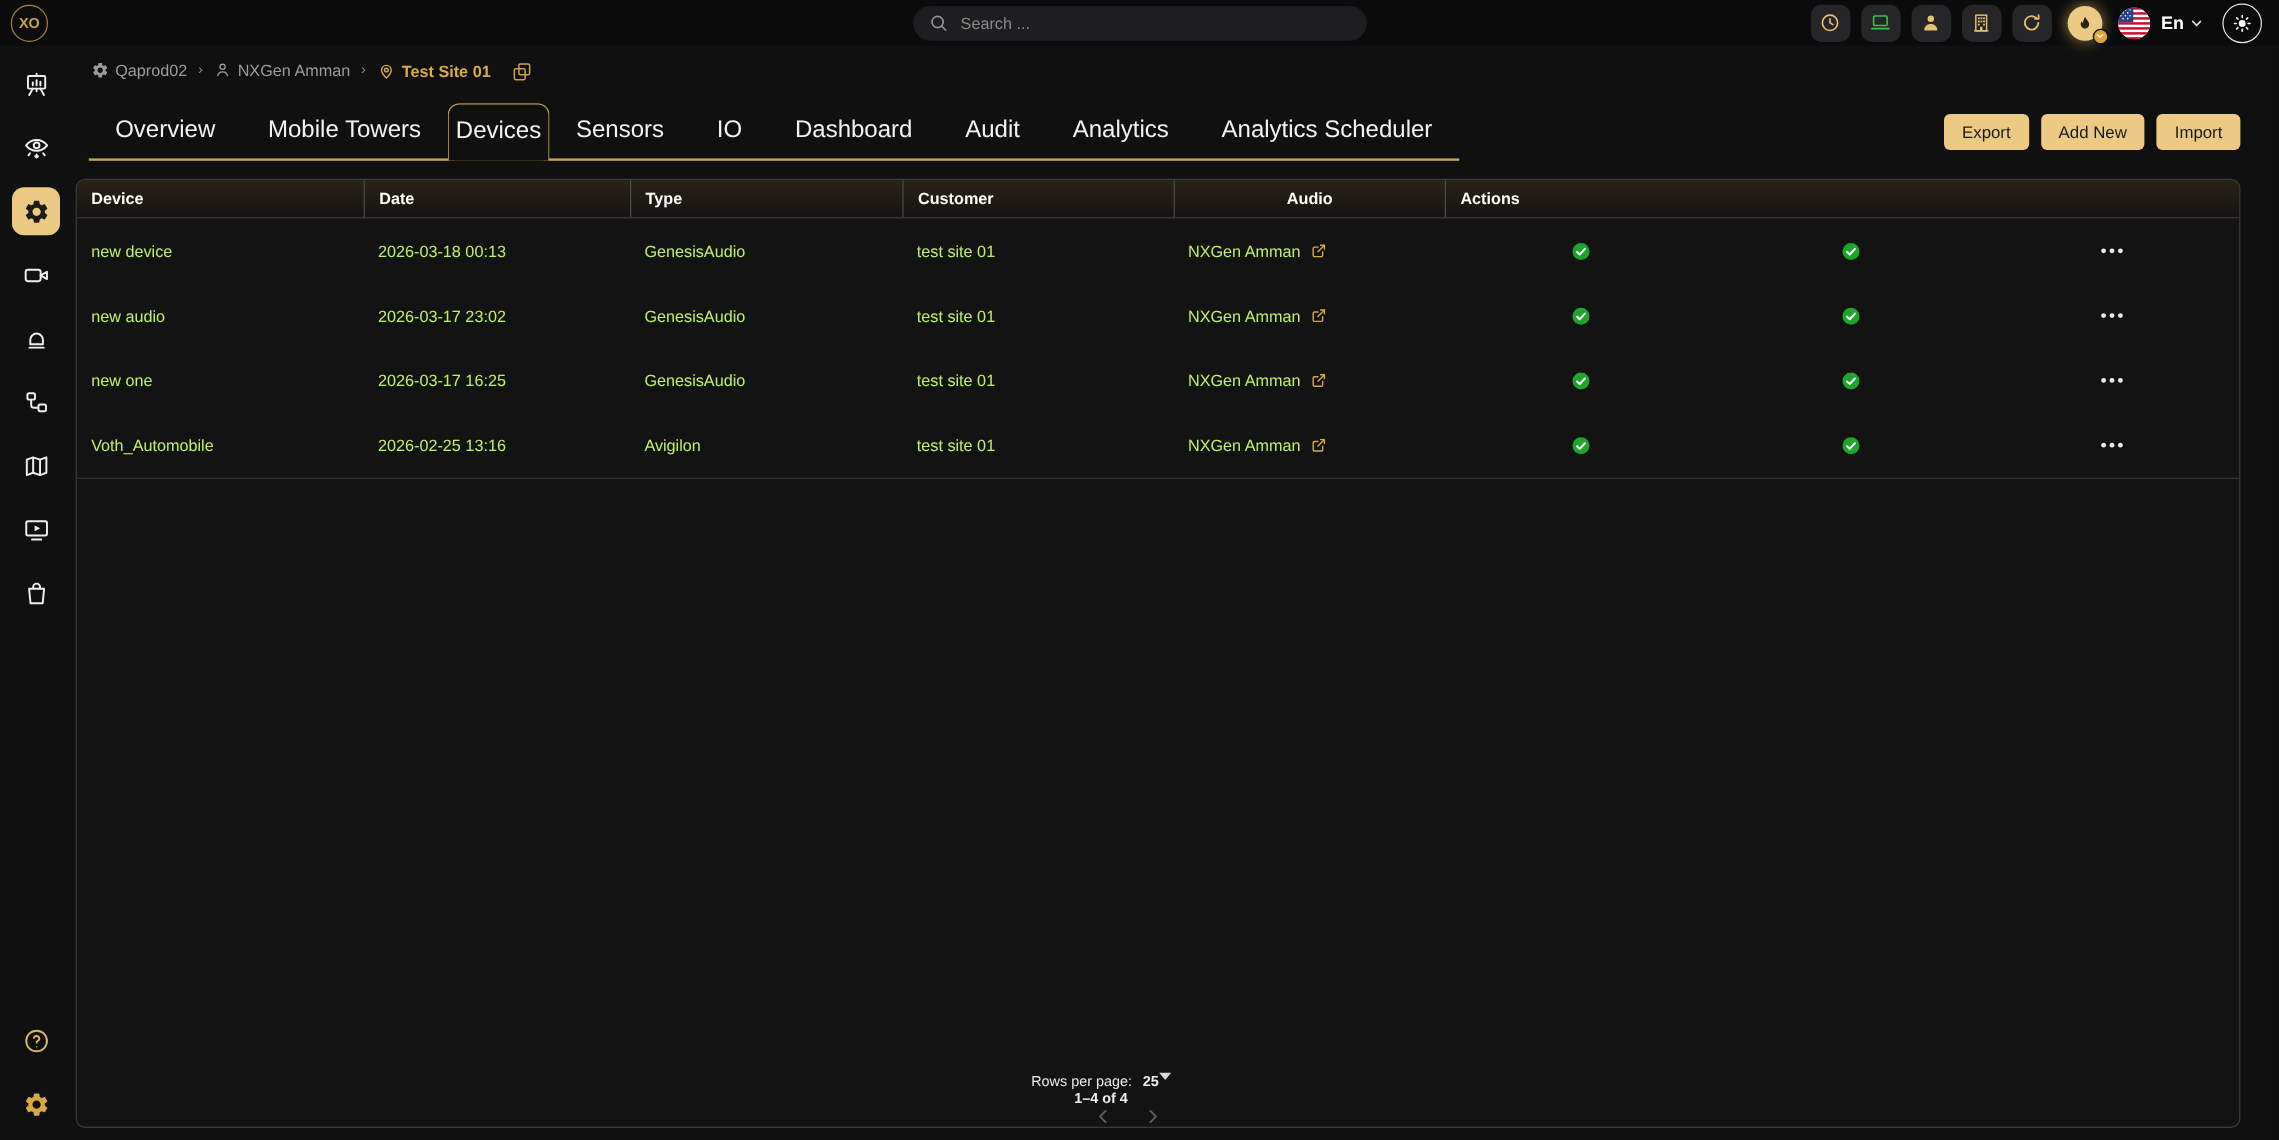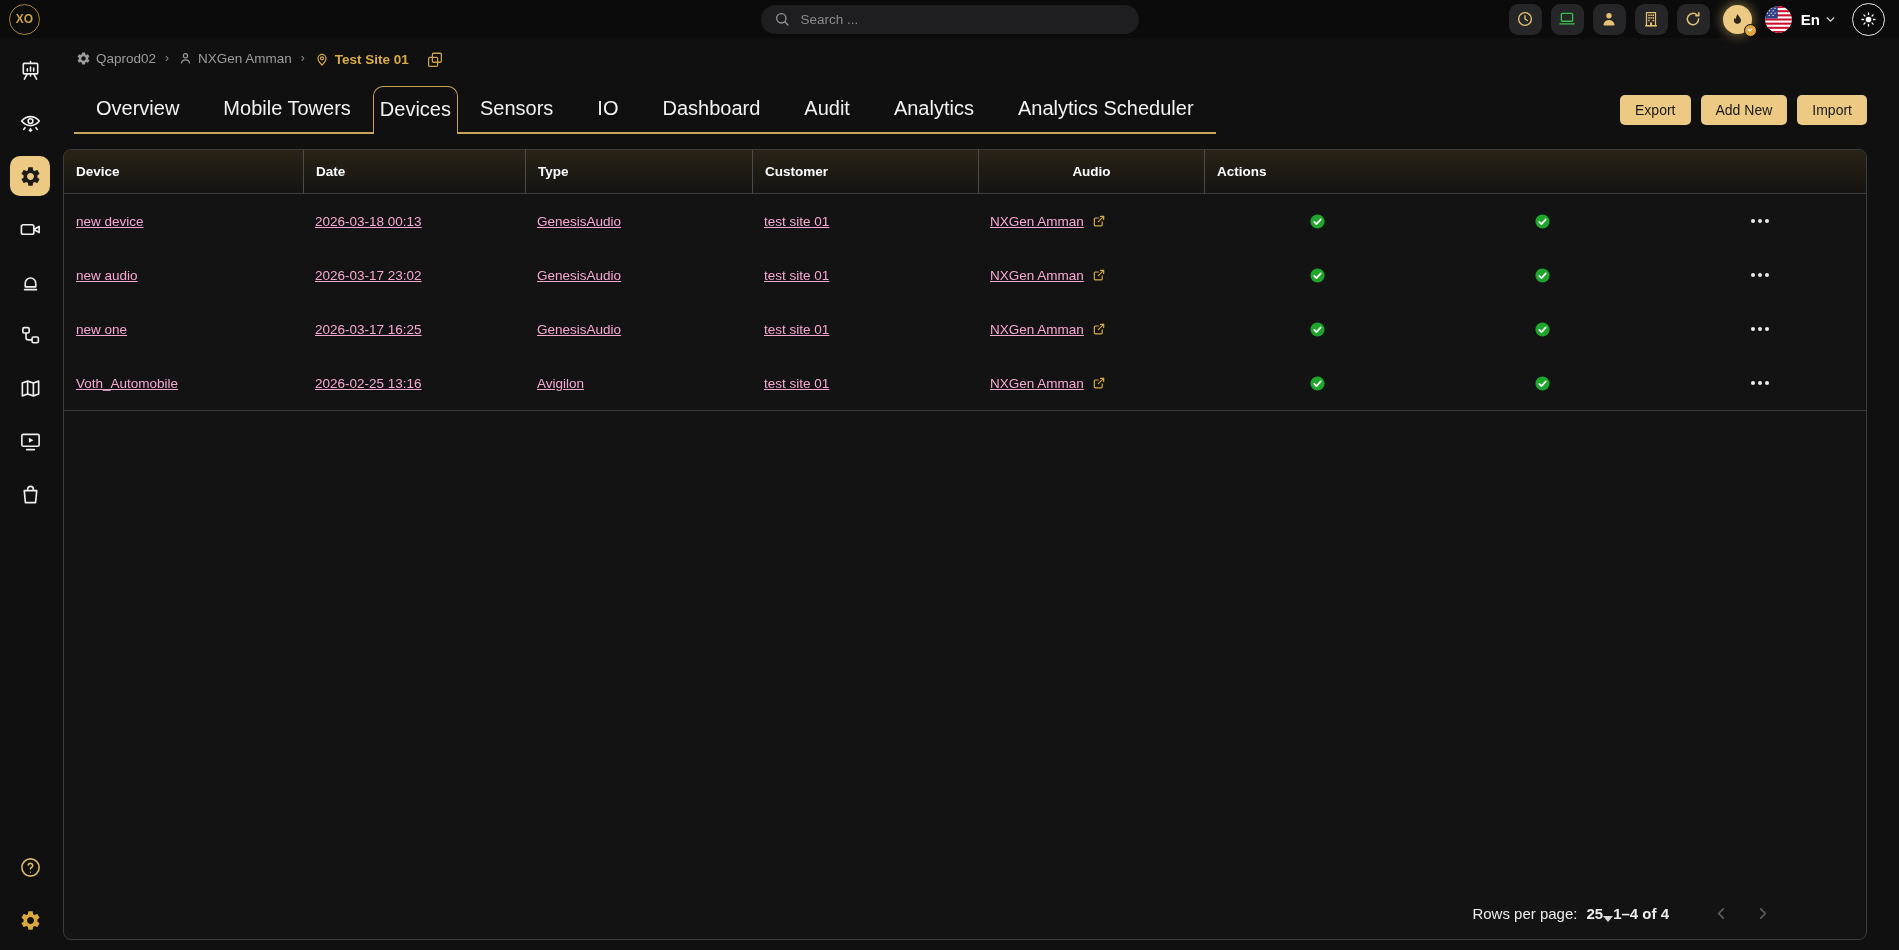--- a/index.html
+++ b/index.html
@@ -65,39 +65,39 @@
   .tab.active { border:1px solid #c8a35a; border-bottom:none; border-radius:10px 10px 0 0; background:#101011;
                 margin-bottom:-2px; padding:11px 6px 13px; position:relative; }
   .toolbar { display:flex; gap:10px; }
   .btn { background:#ecca83; color:#191919; font-size:14px; padding:7px 15px; border-radius:5px; border:none;
          font-family:inherit; cursor:pointer; }
 
   
   .table-card { flex:1; margin:15px 32px 10px 3px; border:1px solid #3c3c3d; border-radius:8px; background:#131314;
                 display:flex; flex-direction:column; overflow:hidden; }
   .grid { display:grid; grid-template-columns:239px 222px 227px 226px 226px 227px 222px minmax(0,1fr); }
-  .thead { background:linear-gradient(180deg,#2a2316 0%, #171412 90%); border-bottom:1px solid #3c3c3d; height:44px; }
+  .thead { background:linear-gradient(180deg,#2a2316 0%, #171412 90%); border-bottom:1px solid #3c3c3d; height:32px; }
   .th { display:flex; align-items:center; padding:0 12px; font-weight:bold; font-size:13.5px; color:#fff; height:100%; }
   .th + .th { border-left:1px solid #4b4b4b; }
   .th.center { justify-content:center; }
   .rows { border-bottom:1px solid #3a3a3b; }
   .row { height:54px; cursor:pointer; }
-  .td { display:flex; align-items:center; padding:0 12px; font-size:13.5px; color:#f9a8d4;text-decoration:underline; }
+  .td { display:flex; align-items:center; padding:0 12px; font-size:13.5px; color:#bef264; }
   .td.center { justify-content:center; }
   .td.customer { gap:8px; }
   .link-ic { color:#d9ab45; cursor:pointer; }
   .link-ic svg { width:14px; height:14px; }
   .check { width:17px; height:17px; }
   .dots { display:flex; gap:3px; align-items:center; cursor:pointer; }
   .dots i { width:4px; height:4px; border-radius:50%; background:#eaeaea; }
 
   .pager { margin-top:auto; display:flex; align-items:center; justify-content:flex-end; height:52px;
-           padding-right:95px; font-size:15px; color:#ededed; }
+           padding-right:95px; font-size:12px; color:#ededed;flex-direction:column; }
   .rpp { display:flex; align-items:center; gap:9px; }
-  .rpp-select { display:flex; align-items:flex-end; gap:0; cursor:pointer; font-weight:bold; }
+  .rpp-select { display:flex; align-items:flex-start; gap:0; cursor:pointer; font-weight:bold; }
   .tri { width:0; height:0; border-left:5px solid transparent; border-right:5px solid transparent; border-top:6px solid #dadada; }
   .range { font-weight:bold; }
   .pg-nav { display:flex; gap:24px; margin-left:44px; color:#5e5e5e; }
   .pg-nav .pg-btn { cursor:pointer; }
   .pg-nav svg { width:17px; height:17px; }
 </style>
 </head>
 <body>
 
 <header class="topbar">

